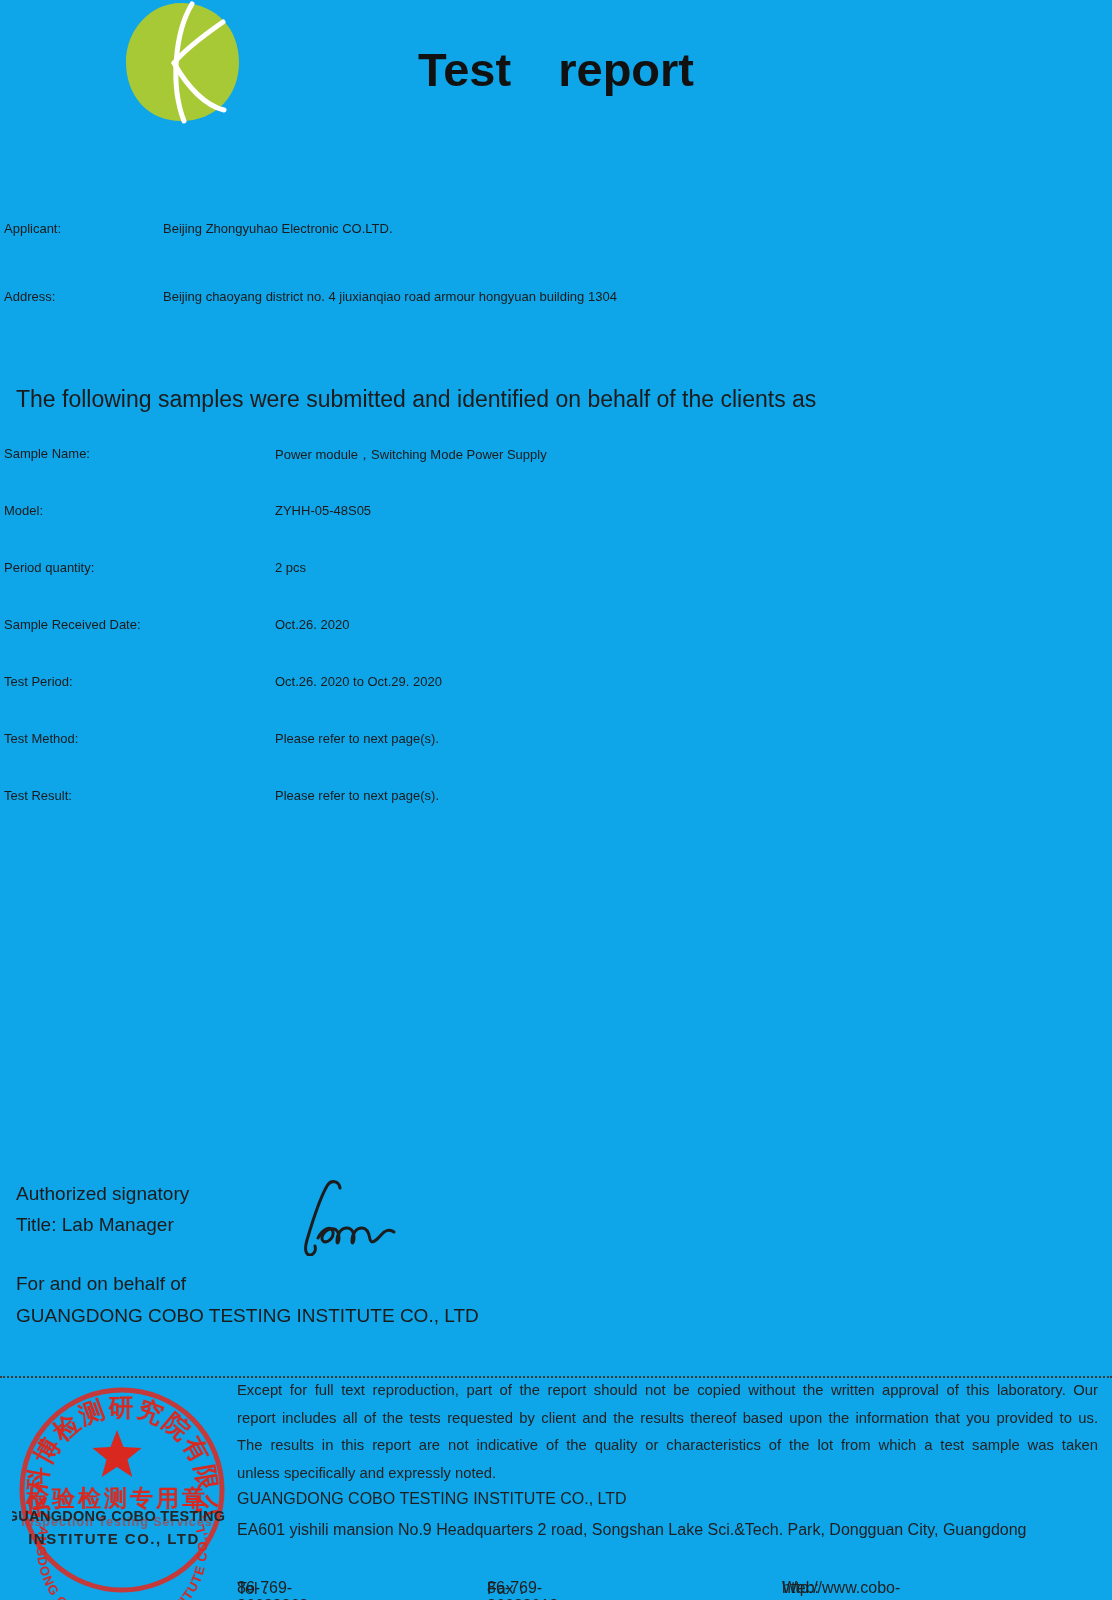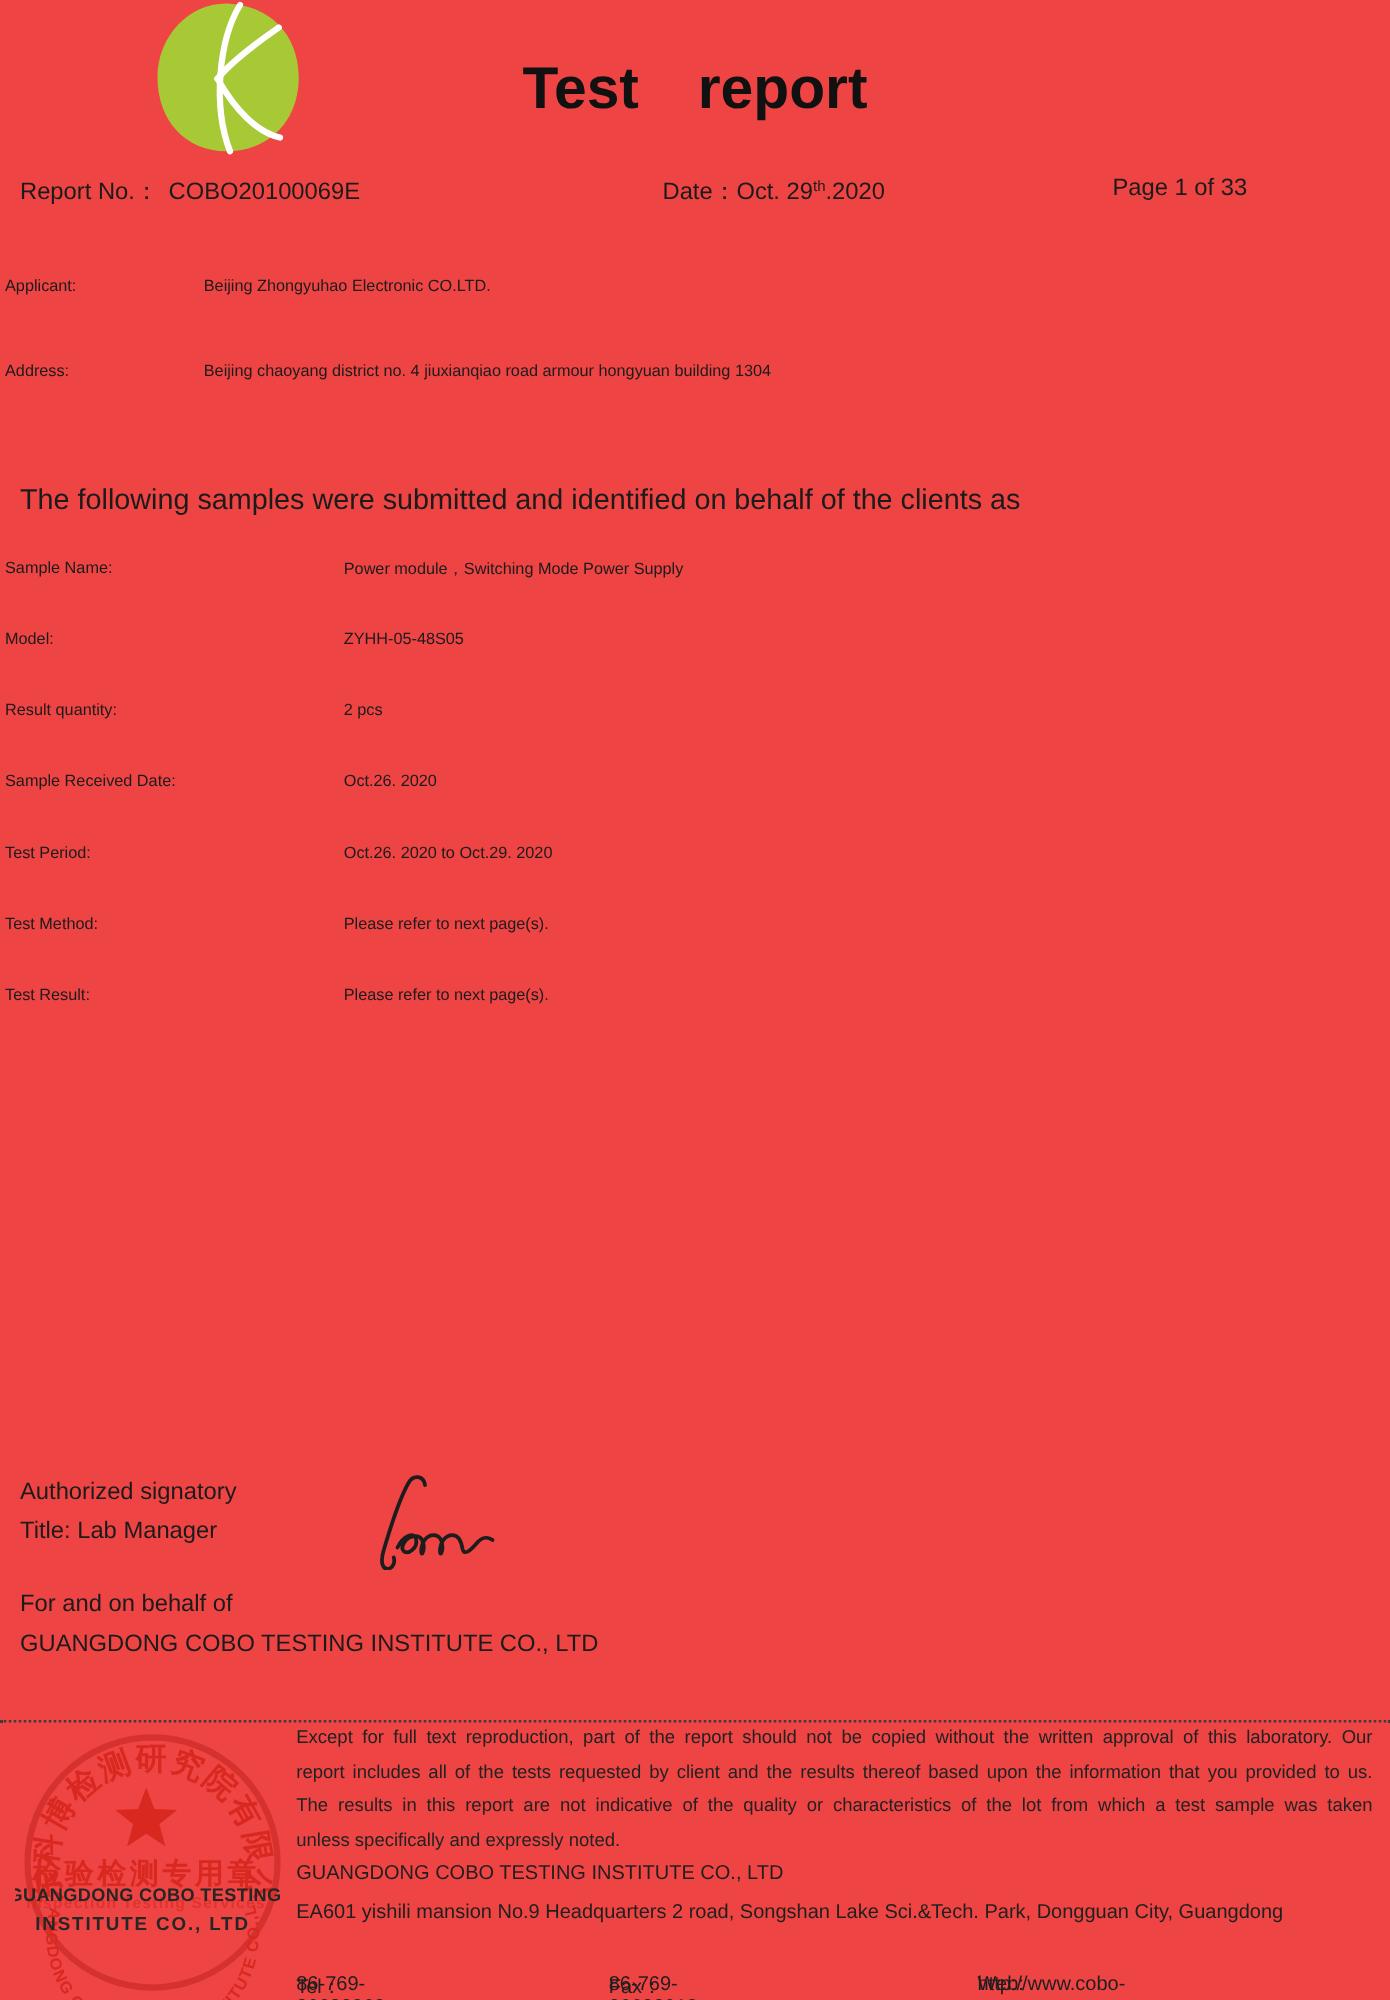--- a/index.html
+++ b/index.html
@@ -1,17 +1,17 @@
 <!DOCTYPE html>
 <html><head>
 <meta charset="utf-8">
 <style>
   html,body{margin:0;padding:0;background:#ffffff;}
   .page{
-    position:relative;width:1112px;height:1600px;background:#ef4444;overflow:hidden;
+    position:relative;width:1112px;height:1600px;background:#0ea5e9;overflow:hidden;
     font-family:"Liberation Sans", sans-serif;color:#1b1b1b;
   }
   .abs{position:absolute;}
   .title{
     top:42px;left:0;width:100%;text-align:center;
     font-size:47px;font-weight:700;color:#111;word-spacing:34px;letter-spacing:0;
   }
   .hline{font-size:19px;}
   .row{left:4px;width:1086px;font-size:13px;height:24px;text-decoration:underline;}
   .row .lbl{position:absolute;left:0;}
@@ -37,29 +37,20 @@
 
   <svg class="abs" style="left:120px;top:0;" width="126" height="126" viewBox="0 0 126 126">
     <path d="M64,3 C97,5 119,29 119,62 C119,97 95,121 61,121 C28,121 6,96 6,62 C6,28 33,1 64,3 Z" fill="#a8c936"></path>
     <path d="M72,4 C55,32 50,85 64,121" fill="none" stroke="#ffffff" stroke-width="5" stroke-linecap="round"></path>
     <path d="M103,22 C80,38 62,53 54,63" fill="none" stroke="#ffffff" stroke-width="5" stroke-linecap="round"></path>
     <path d="M54,63 C68,88 86,106 104,110" fill="none" stroke="#ffffff" stroke-width="5" stroke-linecap="round"></path>
   </svg>
 
   <div class="abs title">Test report</div>
 
-  <div class="abs hline" style="top:140px;left:16px;width:1086px;height:26px;">
-    <span class="abs" style="left:0;">
-      <span>Report No.：</span><span style="margin-left:8px;">COBO20100069E</span>
-    </span>
-    <span class="abs" style="left:514px;">
-      <span>Date：</span><span>Oct. 29</span><span class="sup">th</span><span>.2020</span>
-    </span>
-    <span class="abs" style="left:874px;">Page 1 of 33</span>
-  </div>
 
   <div class="abs row" style="top:221px;">
     <span class="lbl">Applicant:</span>
     <span class="val val-app">Beijing Zhongyuhao Electronic CO.LTD.</span>
   </div>
   <div class="abs row" style="top:289px;">
     <span class="lbl">Address:</span>
     <span class="val val-app">Beijing chaoyang district no. 4 jiuxianqiao road armour hongyuan building 1304</span>
   </div>
 
@@ -67,21 +58,21 @@
 
   <div class="abs row" style="top:446px;">
     <span class="lbl">Sample Name:</span>
     <span class="val val-smp">Power module，Switching Mode Power Supply</span>
   </div>
   <div class="abs row" style="top:503px;">
     <span class="lbl">Model:</span>
     <span class="val val-smp">ZYHH-05-48S05</span>
   </div>
   <div class="abs row" style="top:560px;">
-    <span class="lbl">Result quantity:</span>
+    <span class="lbl">Period quantity:</span>
     <span class="val val-smp">2 pcs</span>
   </div>
   <div class="abs row" style="top:617px;">
     <span class="lbl">Sample Received Date:</span>
     <span class="val val-smp">Oct.26. 2020</span>
   </div>
   <div class="abs row" style="top:674px;">
     <span class="lbl">Test Period:</span>
     <span class="val val-smp">Oct.26. 2020 to Oct.29. 2020</span>
   </div>

